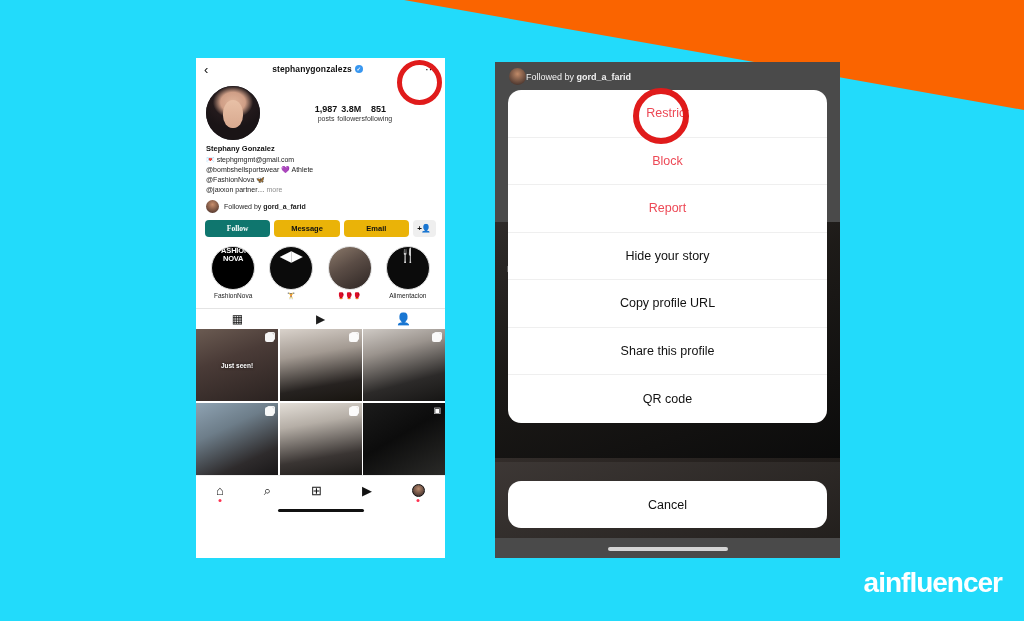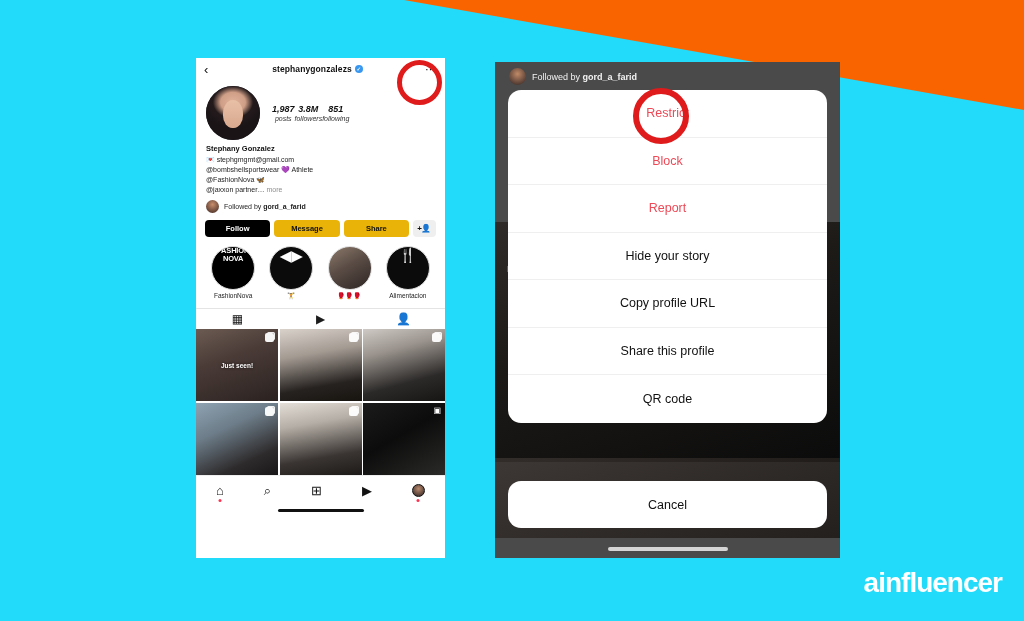--- a/index.html
+++ b/index.html
@@ -77,22 +77,22 @@
   .avatar-big .hair {
     position: absolute; inset: 0;
     background: radial-gradient(ellipse 60% 48% at 50% 30%, #e0b49a 0%, #cf9e86 38%, #231a1c 62%, #1a1416 100%);
   }
   .avatar-big .face {
     position:absolute; left:31%; top:26%; width:38%; height:52%;
     border-radius: 50% 50% 46% 46%;
     background: linear-gradient(#e8c0a6, #d8a98f);
   }
   .stats {
-    flex: 1; display: flex; justify-content: flex-start;
-    text-align: center; padding-left: 6px; font-style: italic;
+    flex: 1; display: flex; justify-content: center;
+    text-align: center; padding-left: 6px;
   }
   .stat-num { font-size: 9px; font-weight: 700; color: #111; }
   .stat-lab { font-size: 7px; color: #333; margin-top: 1px; }
 
   .bio { padding: 2px 10px 0 10px; line-height: 1.45; }
   .bio-name { font-size: 7.5px; font-weight: 700; color: #111; }
   .bio-line { font-size: 7px; color: #1c1c1c; white-space: nowrap; }
   .bio-more { color: #8e8e8e; }
 
   .followed-by {
@@ -108,21 +108,21 @@
   .fb-text b { font-weight: 700; }
 
   .action-row {
     display: flex; gap: 4px; padding: 7px 9px 0 9px; align-items: stretch;
   }
   .btn {
     height: 17px; border-radius: 4px;
     font-size: 7.5px; font-weight: 700;
     display: flex; align-items: center; justify-content: center;
   }
-  .btn-follow { flex: 1.25; background: #000000; color: #fff; }
+  .btn-follow { flex: 1.25; background: #0f766e; color: #fff; font-family: Liberation Serif, serif; }
   .btn-grey { flex: 1.25; background: #eab308; color: #111; }
   .btn-icon { width: 23px; background: #efefef; color: #111; font-size: 8px; }
 
   .highlights {
     display: flex; justify-content: space-around;
     padding: 9px 8px 0 8px;
   }
   .hl { width: 48px; text-align: center; }
   .hl-ring {
     width: 44px; height: 44px; border-radius: 50%;
@@ -214,21 +214,21 @@
     background: linear-gradient(160deg,#2a2624 0%,#15120f 40%,#000 100%);
     opacity: .85;
   }
   .rp-bg-photo2 {
     position: absolute; left: 0; right: 0; top: 396px; height: 80px;
     background: linear-gradient(160deg,#3a3330 0%,#191512 100%);
     opacity: .8;
   }
   .rp-followed {
     position: absolute; left: 14px; top: 6px;
-    display: flex; align-items: center; gap: 6px; z-index: 3;
+    display: flex; align-items: center; z-index: 3;
   }
   .rp-fb-av {
     width: 17px; height: 17px; border-radius: 50%;
     background: radial-gradient(circle at 50% 35%, #c08a68, #2e2120);
   }
   .rp-fb-text { font-size: 9px; color: #f2f2f2; }
   .rp-fb-text b { font-weight: 700; }
   .rp-ghost {
     position: absolute; left: 12px; top: 202px;
     font-size: 9px; color: #d8d8d8; z-index: 2;
@@ -328,21 +328,21 @@
       <div class="fb-av"></div>
       <div class="fb-text">
         <span>Followed by</span>
         <b>gord_a_farid</b>
       </div>
     </div>
 
     <div class="action-row">
       <div class="btn btn-follow">Follow</div>
       <div class="btn btn-grey">Message</div>
-      <div class="btn btn-grey">Share</div>
+      <div class="btn btn-grey">Email</div>
       <div class="btn btn-icon">+👤</div>
     </div>
 
     <div class="highlights">
       <div class="hl">
         <div class="hl-ring fnova">
             <span>FASHION<br>NOVA</span>
           </div>
         <div class="hl-lab">FashionNova</div>
       </div>

